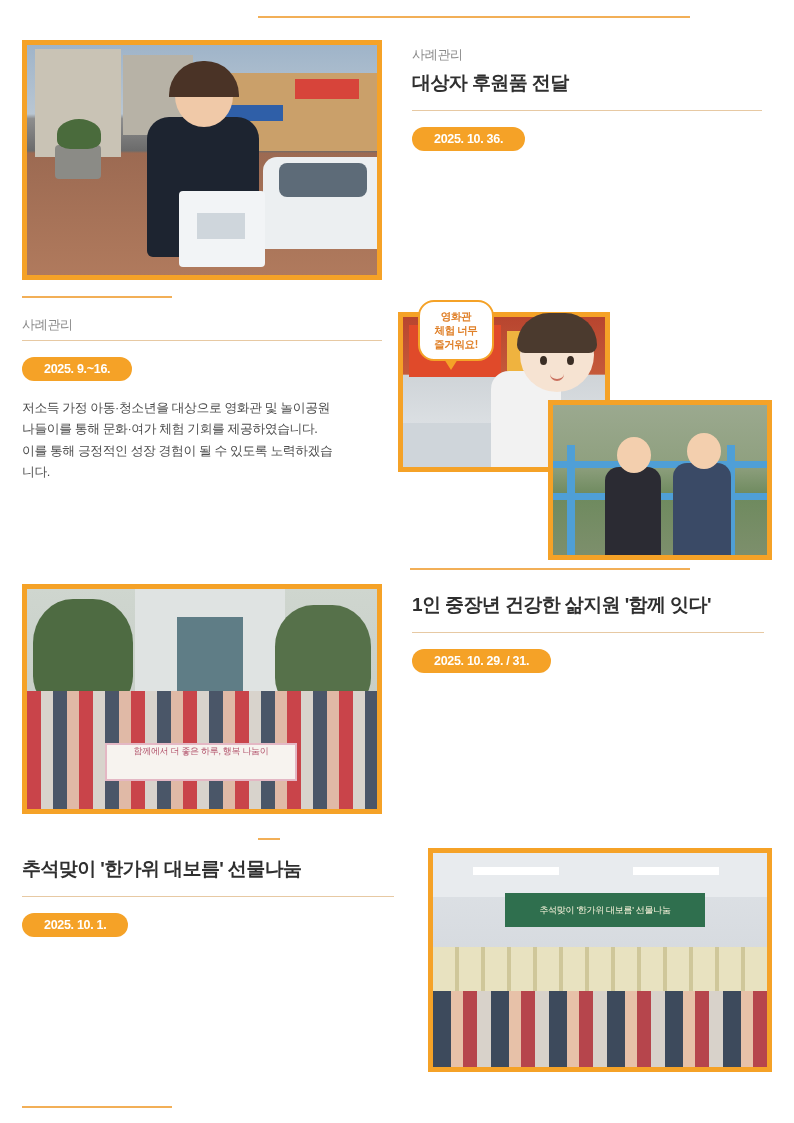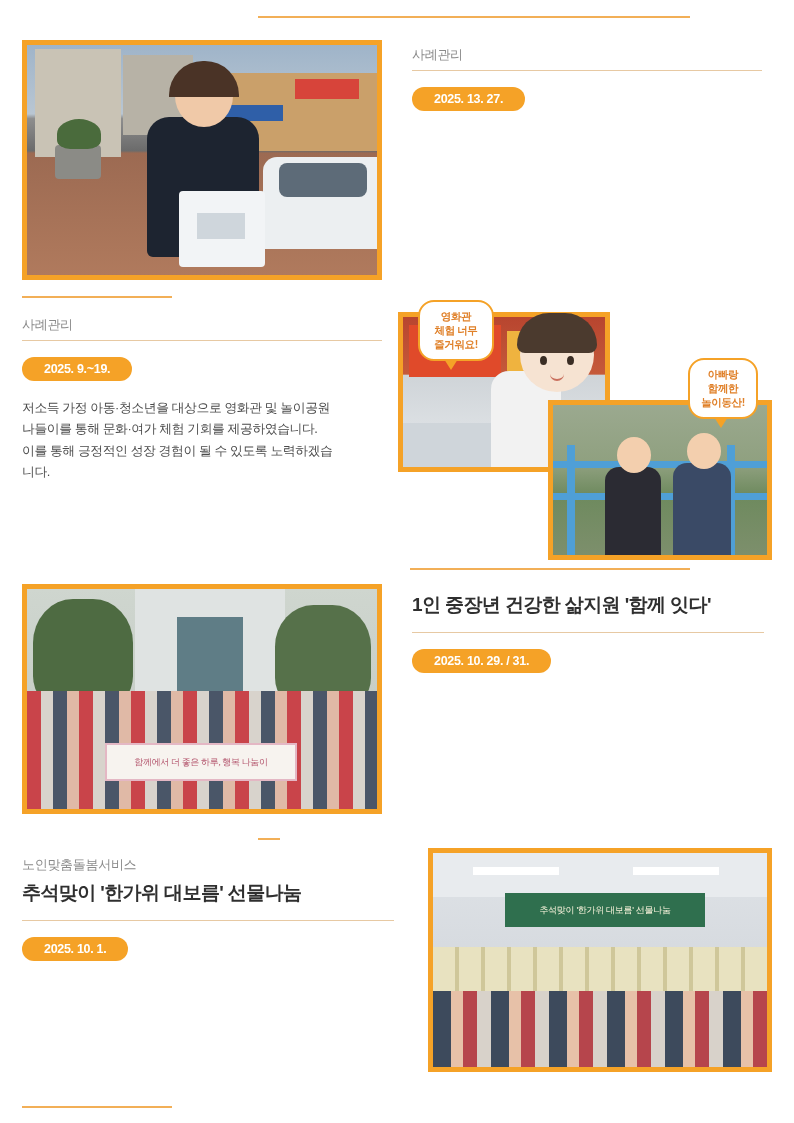--- a/index.html
+++ b/index.html
@@ -134,21 +134,21 @@
   .p3-k2h{ position:absolute; left:134px; bottom:86px; width:34px; height:36px; background:#f3cfae; border-radius:50%; }
 
   
   .p4-bg { position:absolute; inset:0; background:linear-gradient(#cfd6cf 0%, #c7cec7 52%, #9aa08f 56%, #8d9483 100%); }
   .p4-bldg{position:absolute; left:108px; top:0; width:150px; height:120px; background:#dfe3e2; }
   .p4-door{position:absolute; left:150px; top:28px; width:66px; height:92px; background:#5f7d86; }
   .p4-tree{position:absolute; left:6px; top:10px; width:100px; height:110px; background:#4e6b42; border-radius:40% 40% 30% 30%; }
   .p4-tree2{position:absolute; right:6px; top:16px; width:96px; height:104px; background:#56714a; border-radius:40% 40% 30% 30%; }
   .p4-crowd{position:absolute; left:0; right:0; bottom:0; height:118px;
             background:repeating-linear-gradient(90deg,#c9444a 0 14px,#d8d3cc 14px 26px,#4a5668 26px 40px,#e0b9a6 40px 52px); }
-  .p4-banner{position:absolute; left:78px; bottom:28px; width:188px; height:34px; background:#f7f3ef; border:2px solid #e4b7c4; display:flex; align-items:center; justify-content:center;font-family:Liberation Serif, serif; }
+  .p4-banner{position:absolute; left:78px; bottom:28px; width:188px; height:34px; background:#f7f3ef; border:2px solid #e4b7c4; display:flex; align-items:flex-start; justify-content:center; }
   .p4-banner span{ font-size:9px; color:#b4566e; letter-spacing:-0.3px; }
 
   
   .p5-bg { position:absolute; inset:0; background:linear-gradient(#dfe3e7 0%,#d6dadf 48%,#c7ccd1 100%); }
   .p5-ceil{position:absolute; left:0; right:0; top:0; height:44px; background:#e8ebee; }
   .p5-lamp{position:absolute; left:40px; top:14px; width:86px; height:8px; background:#ffffff; }
   .p5-lamp2{position:absolute; right:48px; top:14px; width:86px; height:8px; background:#ffffff; }
   .p5-ban{position:absolute; left:72px; top:40px; width:200px; height:34px; background:#2f6f4e; display:flex; align-items:center; justify-content:center; }
   .p5-ban span{ font-size:9px; color:#fff8e0; letter-spacing:-0.3px; }
   .p5-boxes{position:absolute; left:0; right:0; bottom:44px; height:76px;
@@ -220,28 +220,29 @@
     <div class="p1-plant"></div>
     <div class="p1-body"></div>
     <div class="p1-head"></div>
     <div class="p1-hair"></div>
     <div class="p1-bag"></div>
     <div class="p1-bagl"></div>
   </div>
 
   <div class="block" id="sec1-text">
     <div class="cat">사례관리</div>
+    <div class="title">대상자 후원품 전달</div>
     <div class="divider"></div>
-    <div class="datepill">2025. 13. 27.</div>
+    <div class="datepill">2025. 10. 36.</div>
   </div>
 
   <div class="block" id="sec2-text">
     <div class="cat">사례관리</div>
     <div class="divider"></div>
-    <div class="datepill">2025. 9.~19.</div>
+    <div class="datepill">2025. 9.~16.</div>
     <div class="body">저소득 가정 아동·청소년을 대상으로 영화관 및 놀이공원
 나들이를 통해 문화·여가 체험 기회를 제공하였습니다.
 이를 통해 긍정적인 성장 경험이 될 수 있도록 노력하겠습
 니다.</div>
   </div>
 
   <div class="photo" id="photo2">
     <div class="p2-bg"></div>
     <div class="p2-lit"></div>
     <div class="p2-lit2"></div>
@@ -258,23 +259,20 @@
     <div class="p3-post2"></div>
     <div class="p3-k1"></div>
     <div class="p3-k1h"></div>
     <div class="p3-k2"></div>
     <div class="p3-k2h"></div>
   </div>
 
   <div class="bubble" id="bubble1">영화관
 체험 너무
 즐거워요!</div>
-  <div class="bubble" id="bubble2">아빠랑
-함께한
-놀이동산!</div>
 
   <div class="face">
     <div class="skin"></div>
     <div class="hair"></div>
     <div class="eye l"></div>
     <div class="eye r"></div>
     <div class="mouth"></div>
   </div>
 
   <div class="photo" id="photo4">
@@ -289,21 +287,20 @@
     </div>
   </div>
 
   <div class="block" id="sec3-text">
     <div class="title">1인 중장년 건강한 삶지원 '함께 잇다'</div>
     <div class="divider"></div>
     <div class="datepill">2025. 10. 29. / 31.</div>
   </div>
 
   <div class="block" id="sec4-text">
-    <div class="cat">노인맞춤돌봄서비스</div>
     <div class="title">추석맞이 '한가위 대보름' 선물나눔</div>
     <div class="divider"></div>
     <div class="datepill">2025. 10. 1.</div>
   </div>
 
   <div class="photo" id="photo5">
     <div class="p5-bg"></div>
     <div class="p5-ceil"></div>
     <div class="p5-lamp"></div>
     <div class="p5-lamp2"></div>

